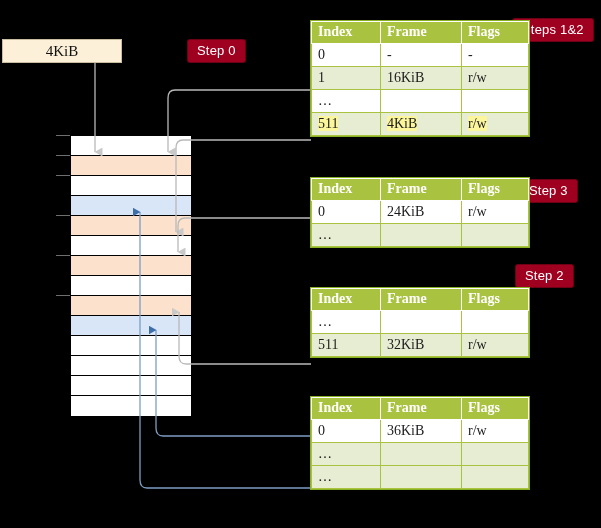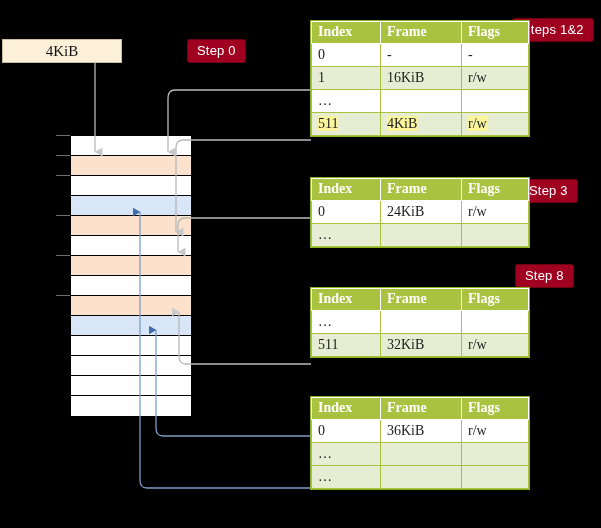--- a/index.html
+++ b/index.html
@@ -175,21 +175,21 @@
   </svg>
 
   <div class="page-box" style="left: 2px; top: 39px; width: 118px;">
     <span>4KiB</span>
   </div>
 
   <div id="badges">
       <div class="step-badge" style="left: 188px; top: 40px;"><span>Step 0</span></div>
       <div class="step-badge" style="left: 513px; top: 19px;"><span>Steps 1&amp;2</span></div>
       <div class="step-badge" style="left: 520px; top: 168px; margin-top: 12px;"><span>Step 3</span></div>
-      <div class="step-badge" style="left: 516px; top: 265px;"><span>Step 8</span></div>
+      <div class="step-badge" style="left: 516px; top: 265px;"><span>Step 2</span></div>
     </div>
 
   <div id="tables">
       <table class="ptable" style="left: 311px; top: 21px;">
         <thead>
           <tr>
             <th class="col-index">Index</th>
             <th class="col-frame">Frame</th>
             <th class="col-flags">Flags</th>
           </tr>

